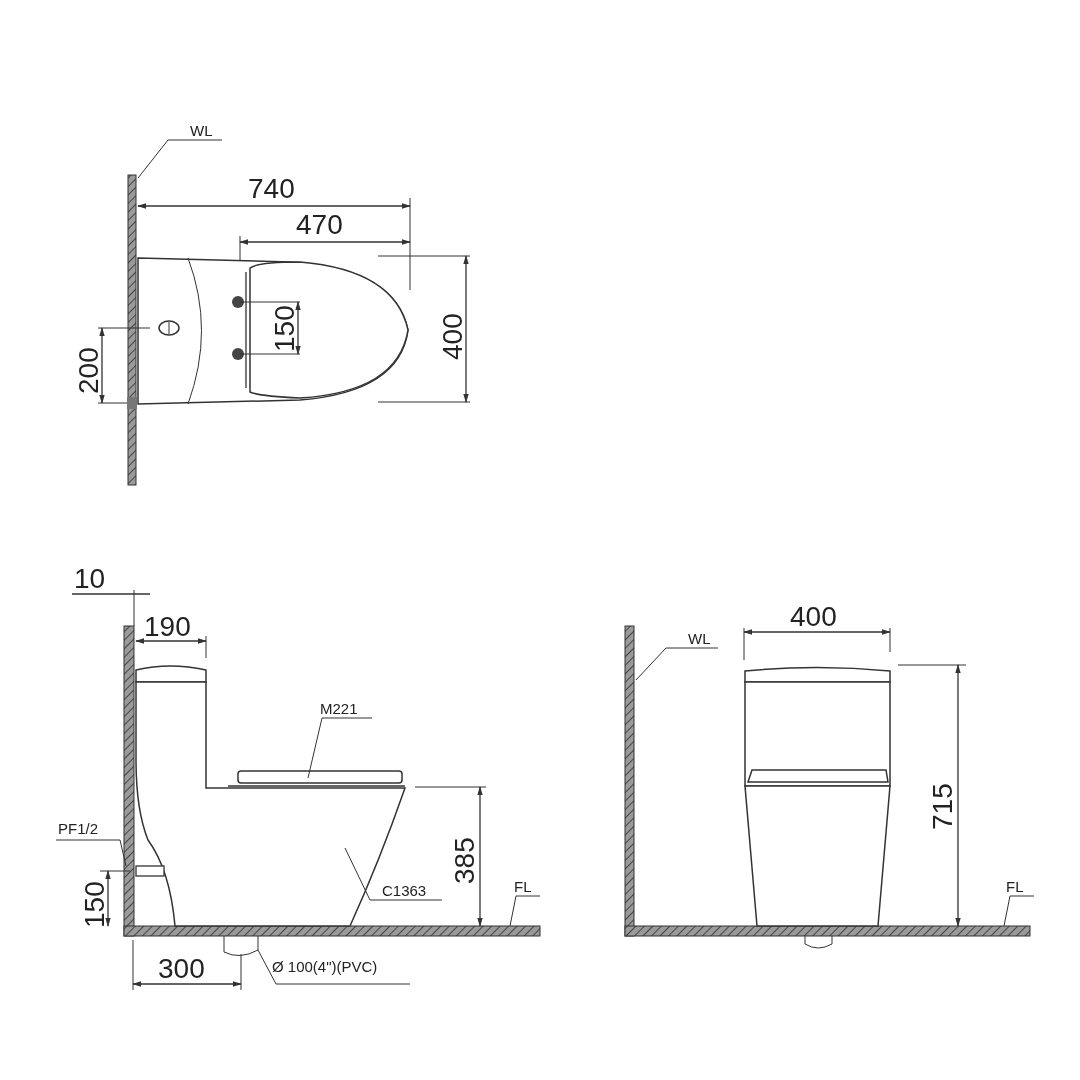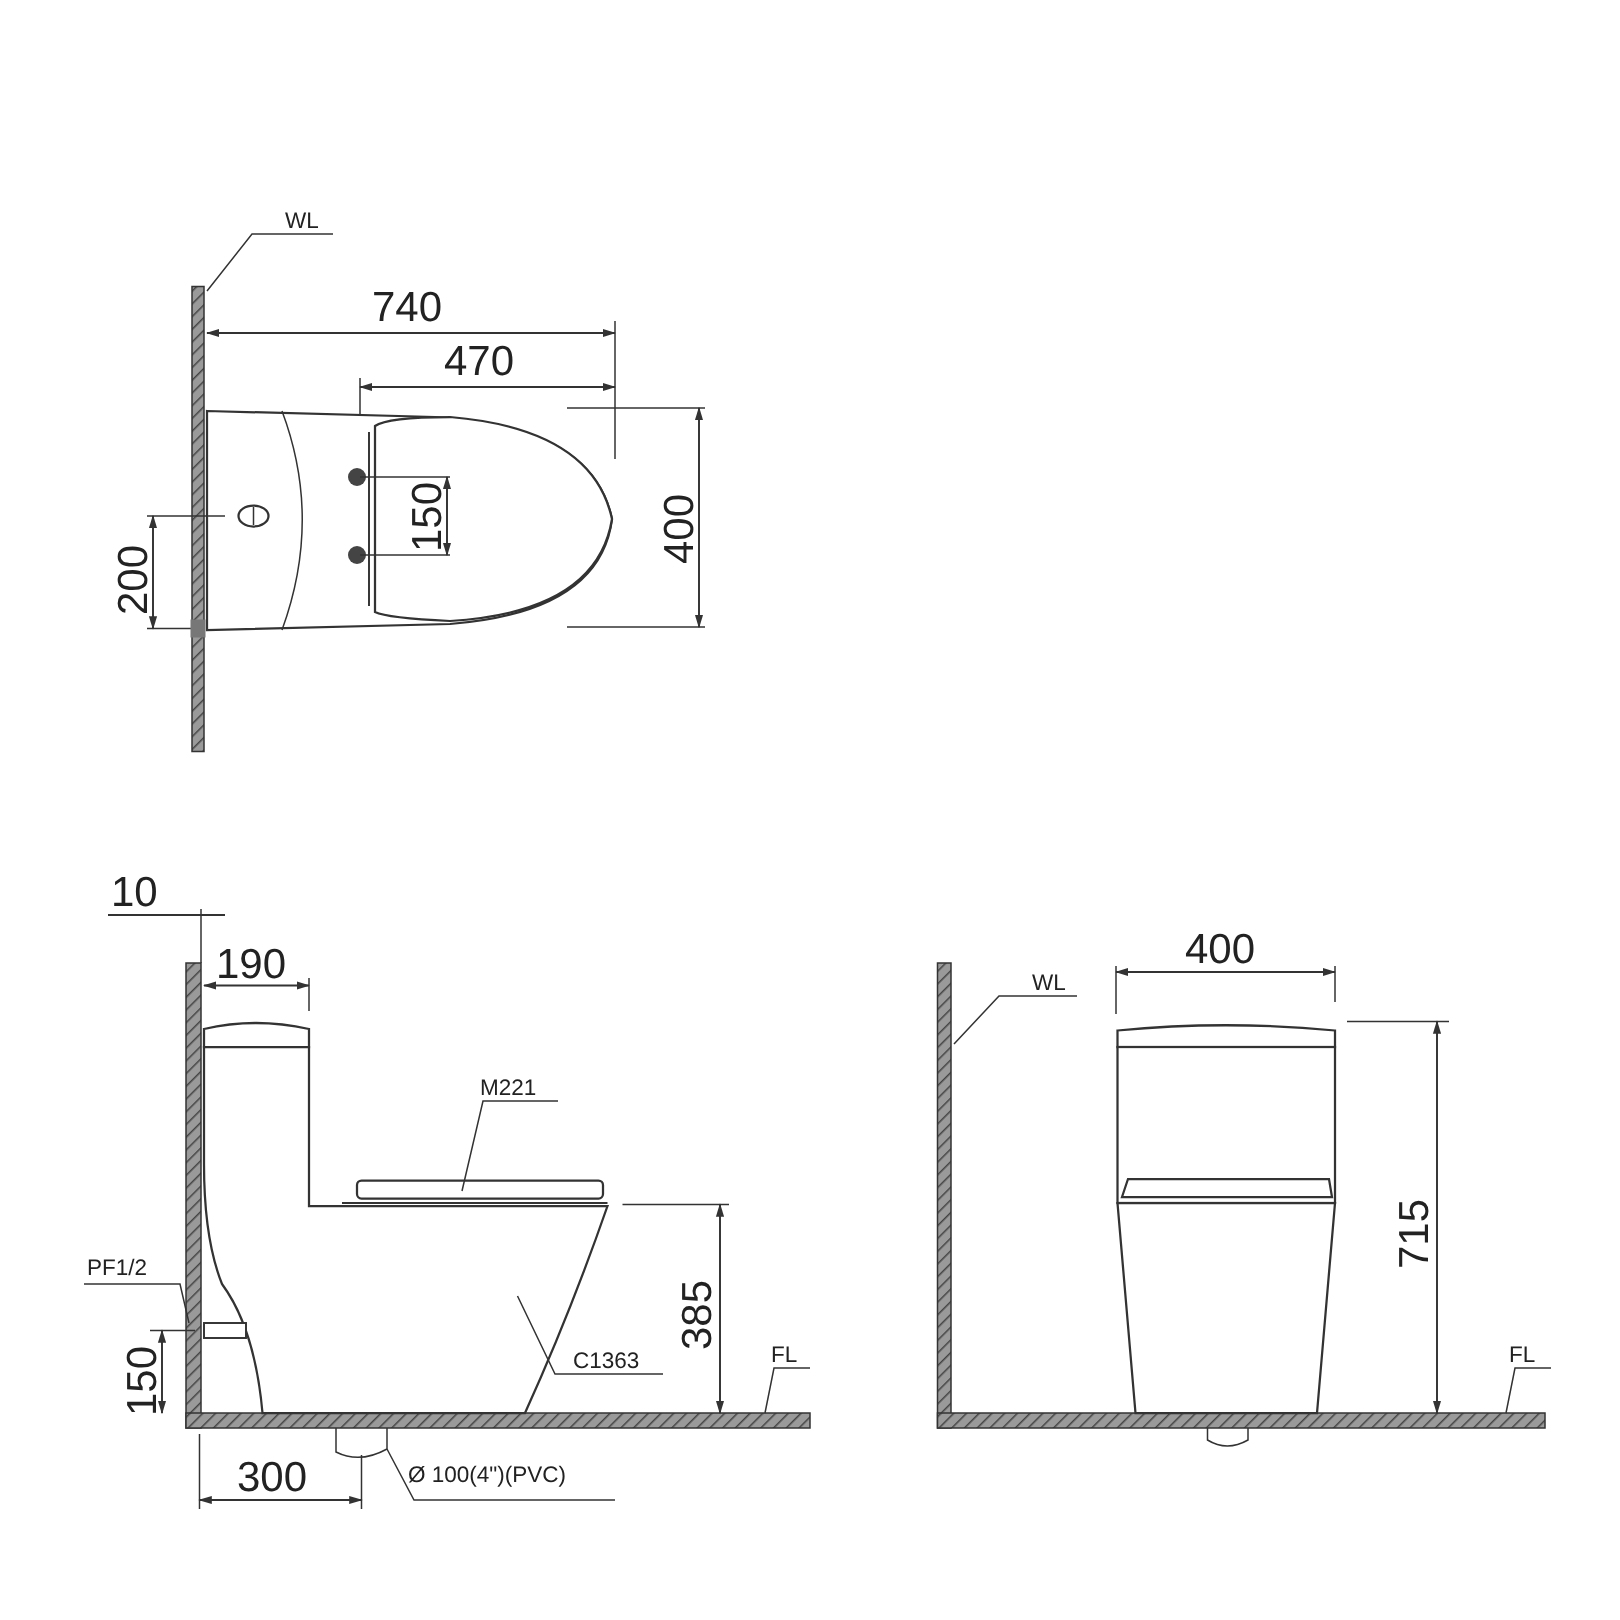--- a/index.html
+++ b/index.html
@@ -1,17 +1,17 @@
 <!DOCTYPE html>
 <html><head>
 <meta charset="utf-8">
 <style>
   html, body { margin: 0; padding: 0; background: #ffffff; }
   body { width: 1080px; height: 1080px; overflow: hidden; }
-  #canvas { position: absolute; left: 0; top: 0; width: 1080px; height: 1016px; margin-top: 16px; }
+  #canvas { position: absolute; left: 0; top: 0; width: 1080px; height: 1016px; }
   svg text { font-family: "Liberation Sans", "DejaVu Sans", sans-serif; fill: #222; }
   .dim { font-size: 28px; }
   .lbl { font-size: 15px; }
   .ln { stroke: #333; stroke-width: 1.3; fill: none; }
   .thin { stroke: #333; stroke-width: 1; fill: none; }
   .obj { stroke: #333; stroke-width: 1.5; fill: #fff; }
   .hatch { fill: url(#hatchPat); stroke: #333; stroke-width: 1; }
 </style>
 </head>
 <body>

